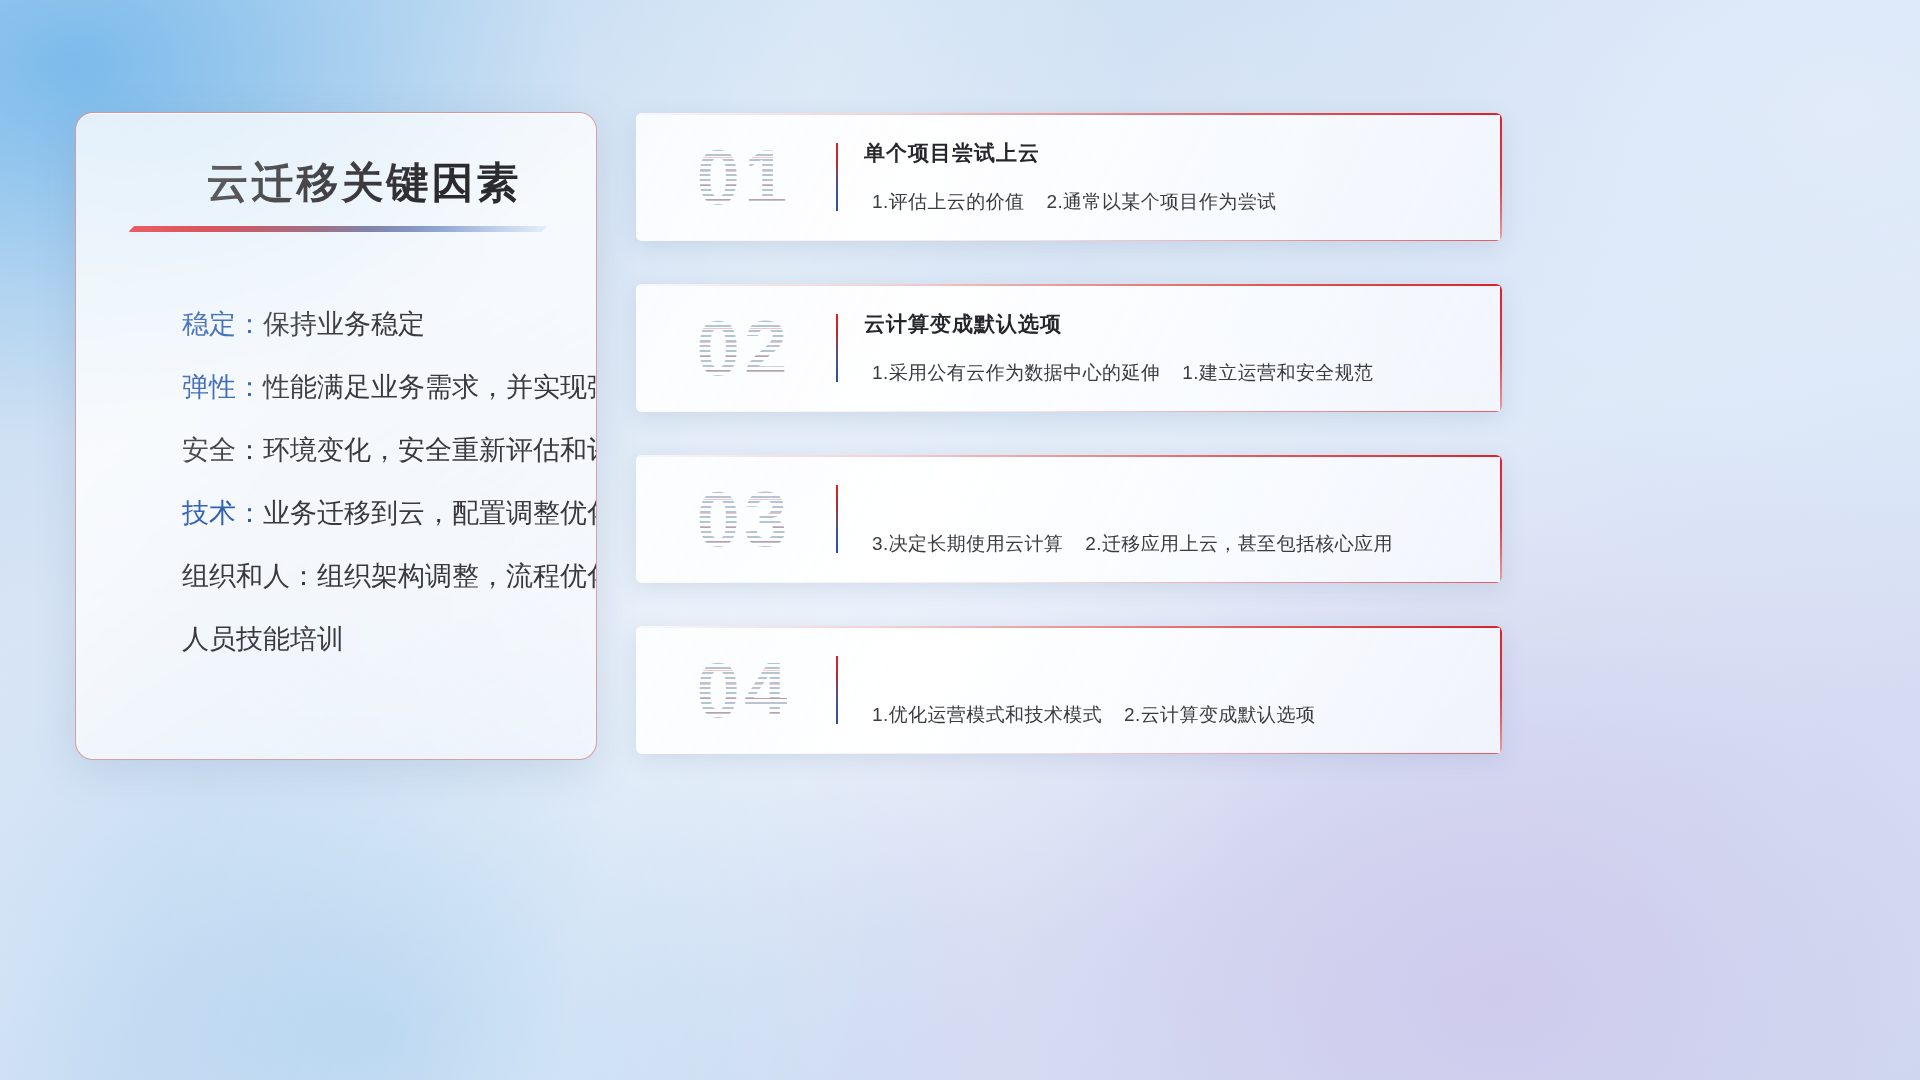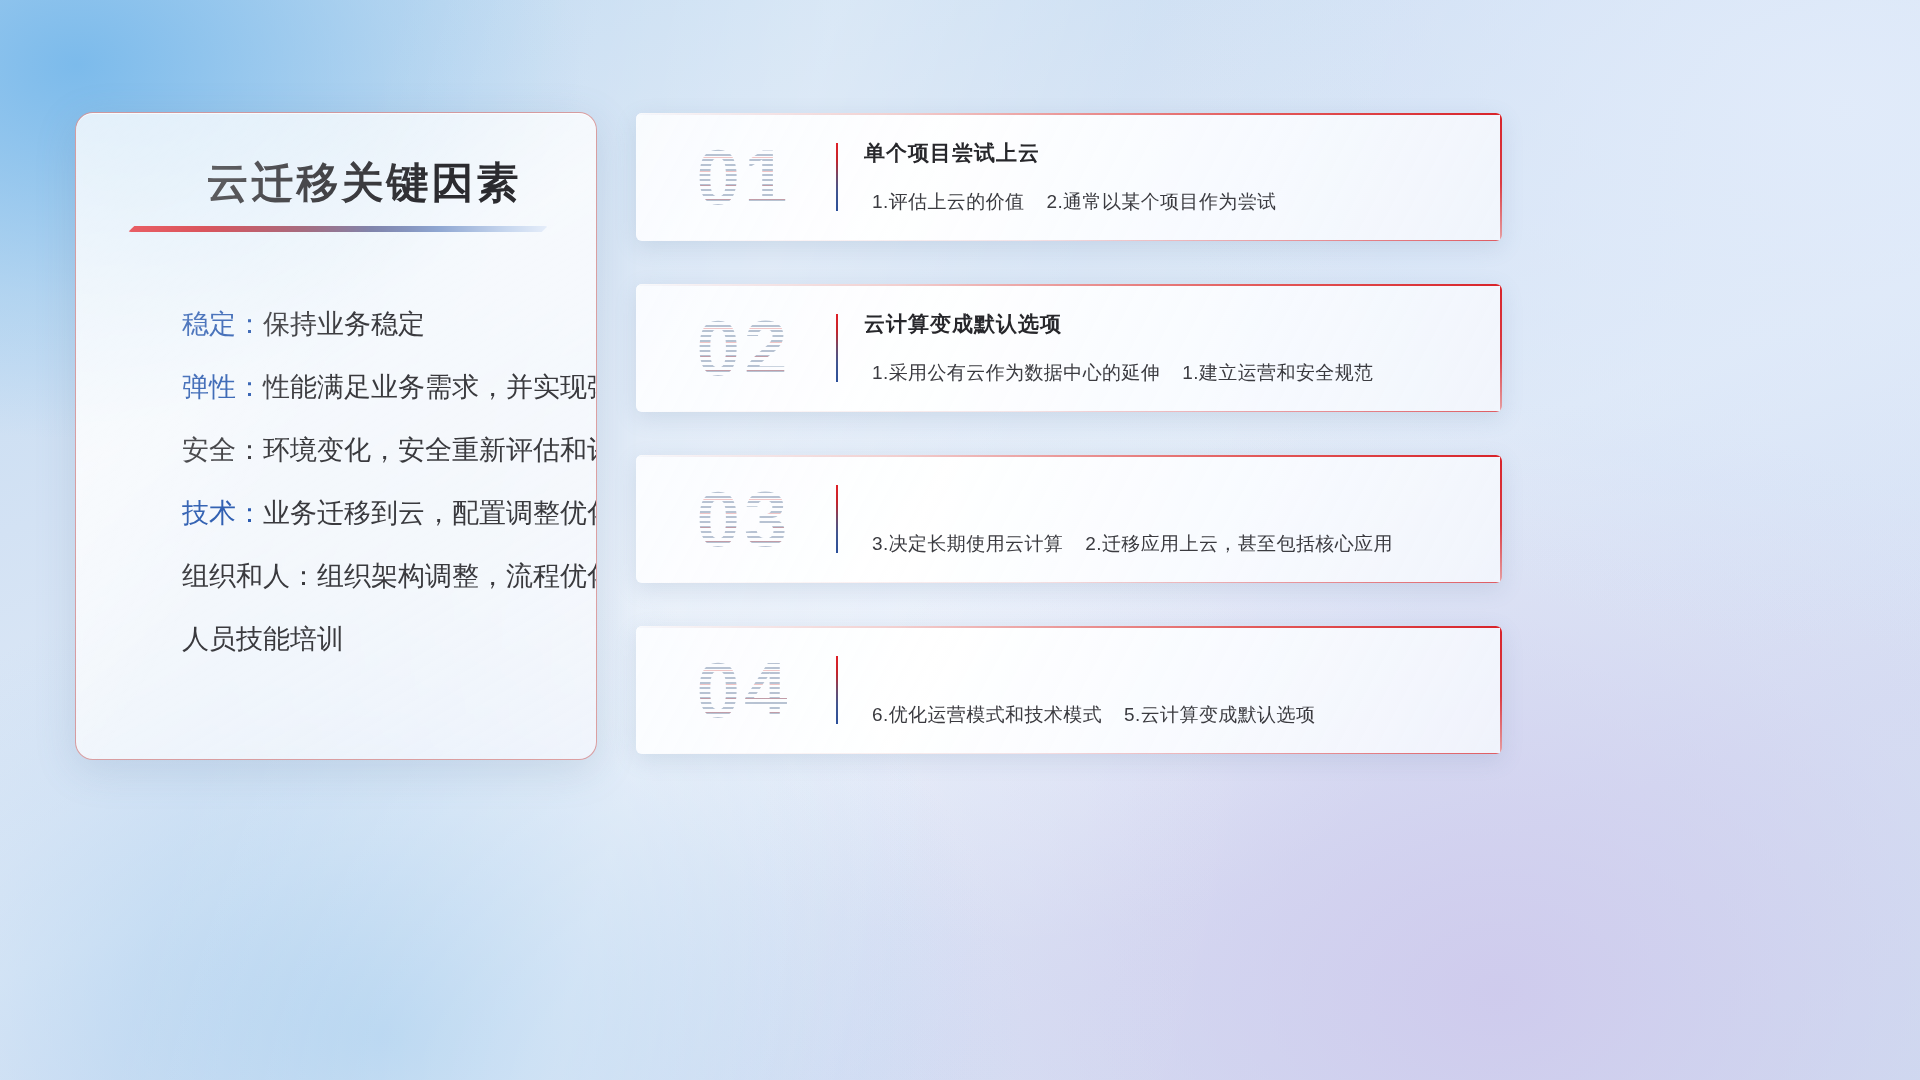--- a/index.html
+++ b/index.html
@@ -191,17 +191,17 @@
   </div>
 
   <div class="card">
     <div class="card-edge-top"></div>
     <div class="card-edge-right"></div>
     <div class="card-edge-bottom"></div>
     <div class="num">04</div>
     <div class="num-red">04</div>
     <div class="divider"></div>
     <div class="card-desc">
-      <span>6.优化运营模式和技术模式</span><span class="gap"></span><span>5.云计算变成默认选项</span>
+      <span>1.优化运营模式和技术模式</span><span class="gap"></span><span>2.云计算变成默认选项</span>
     </div>
   </div>
 
 </div>
 
 </body></html>

